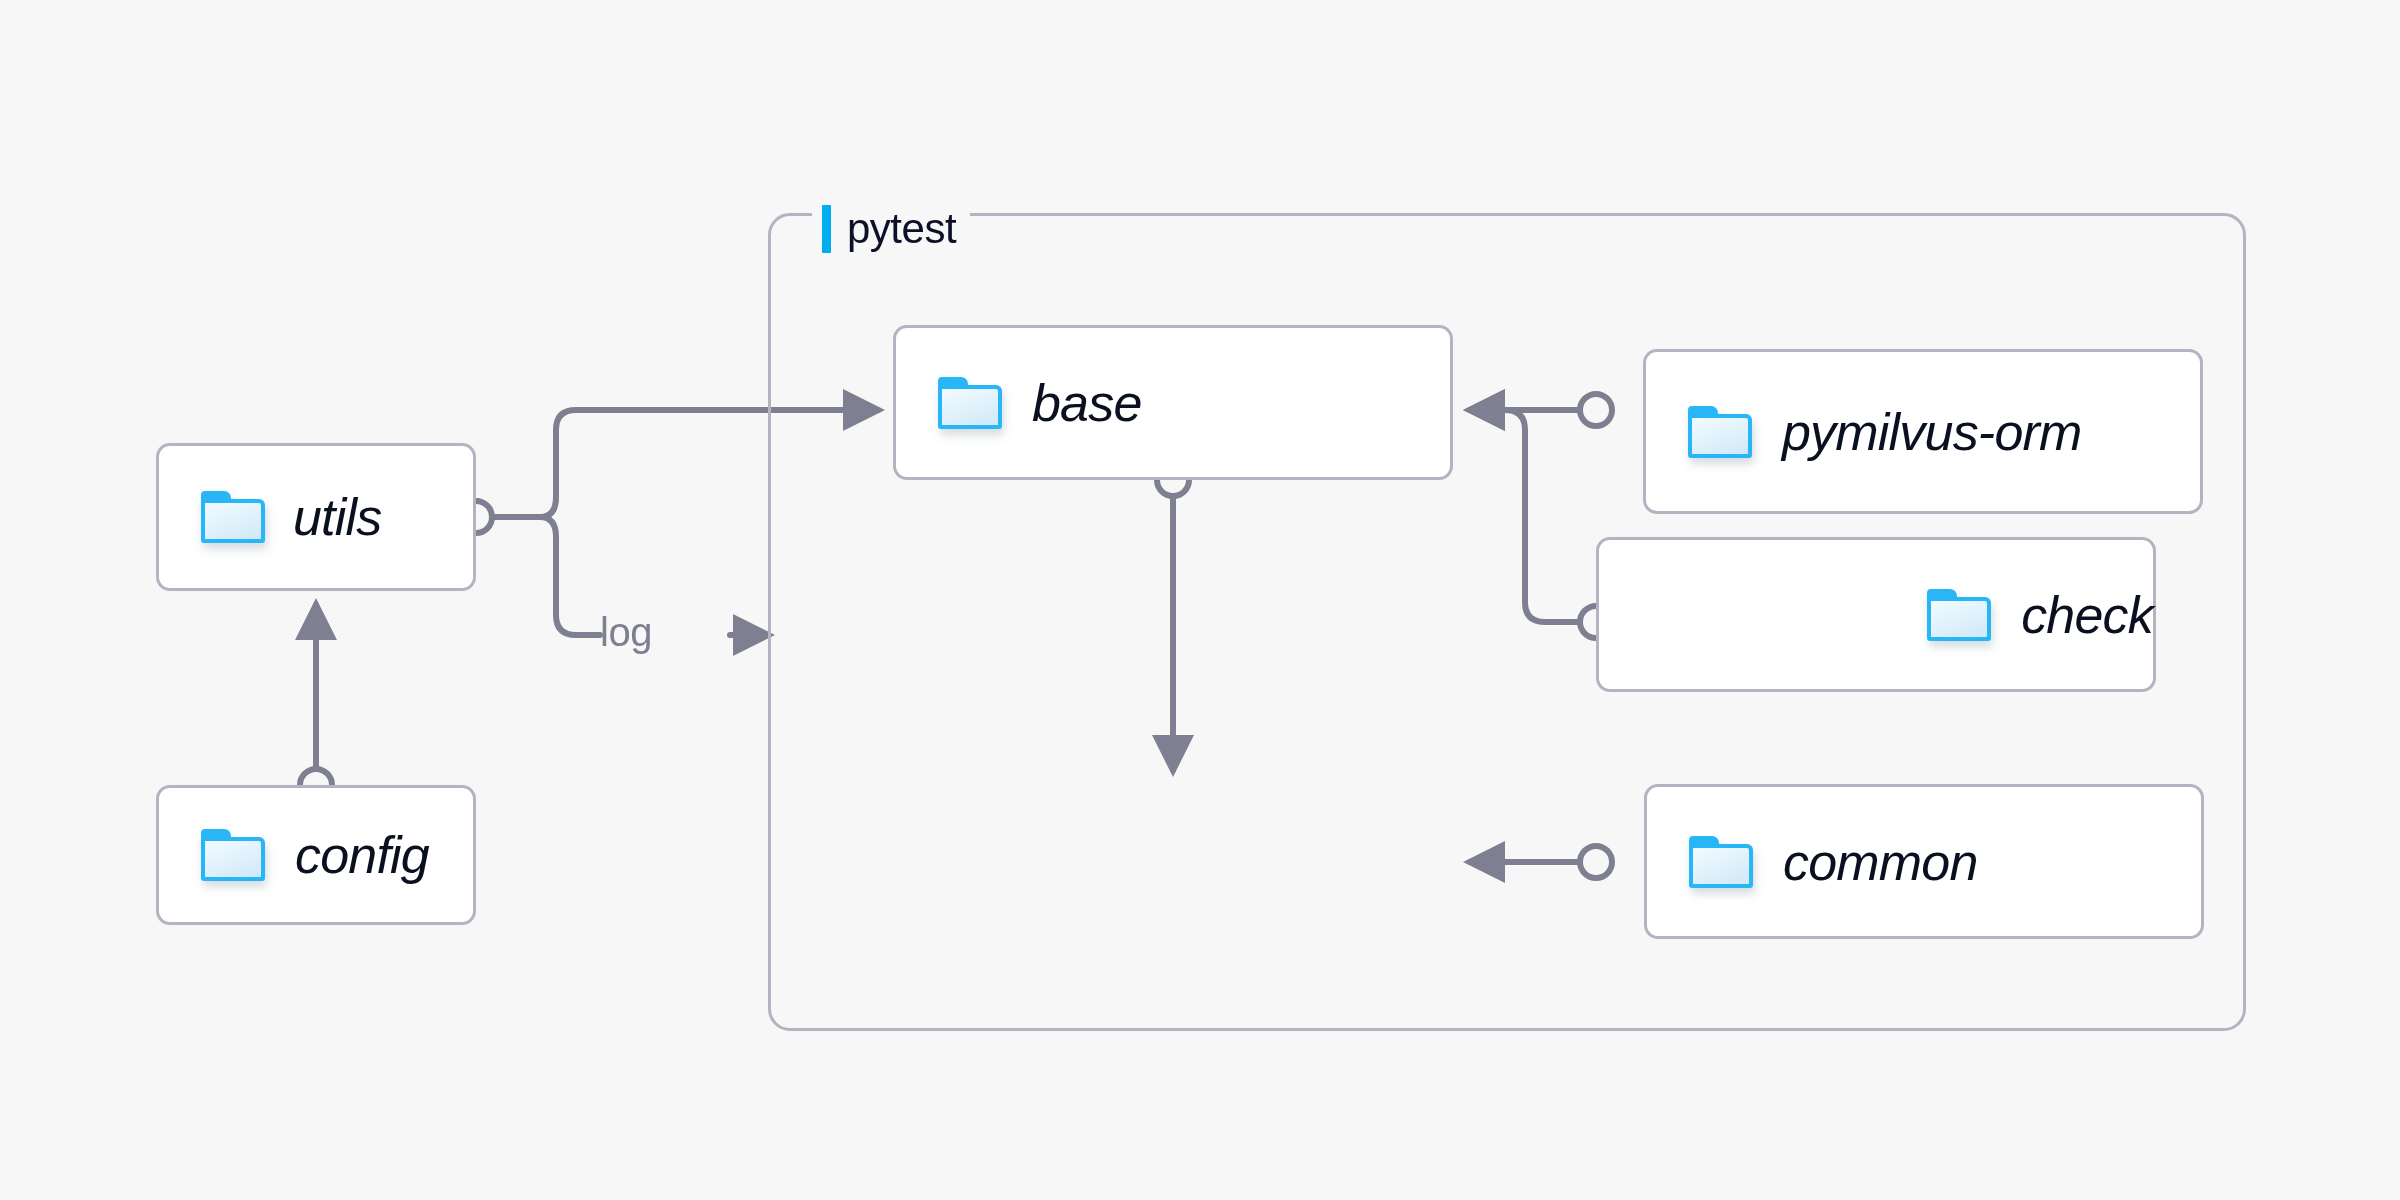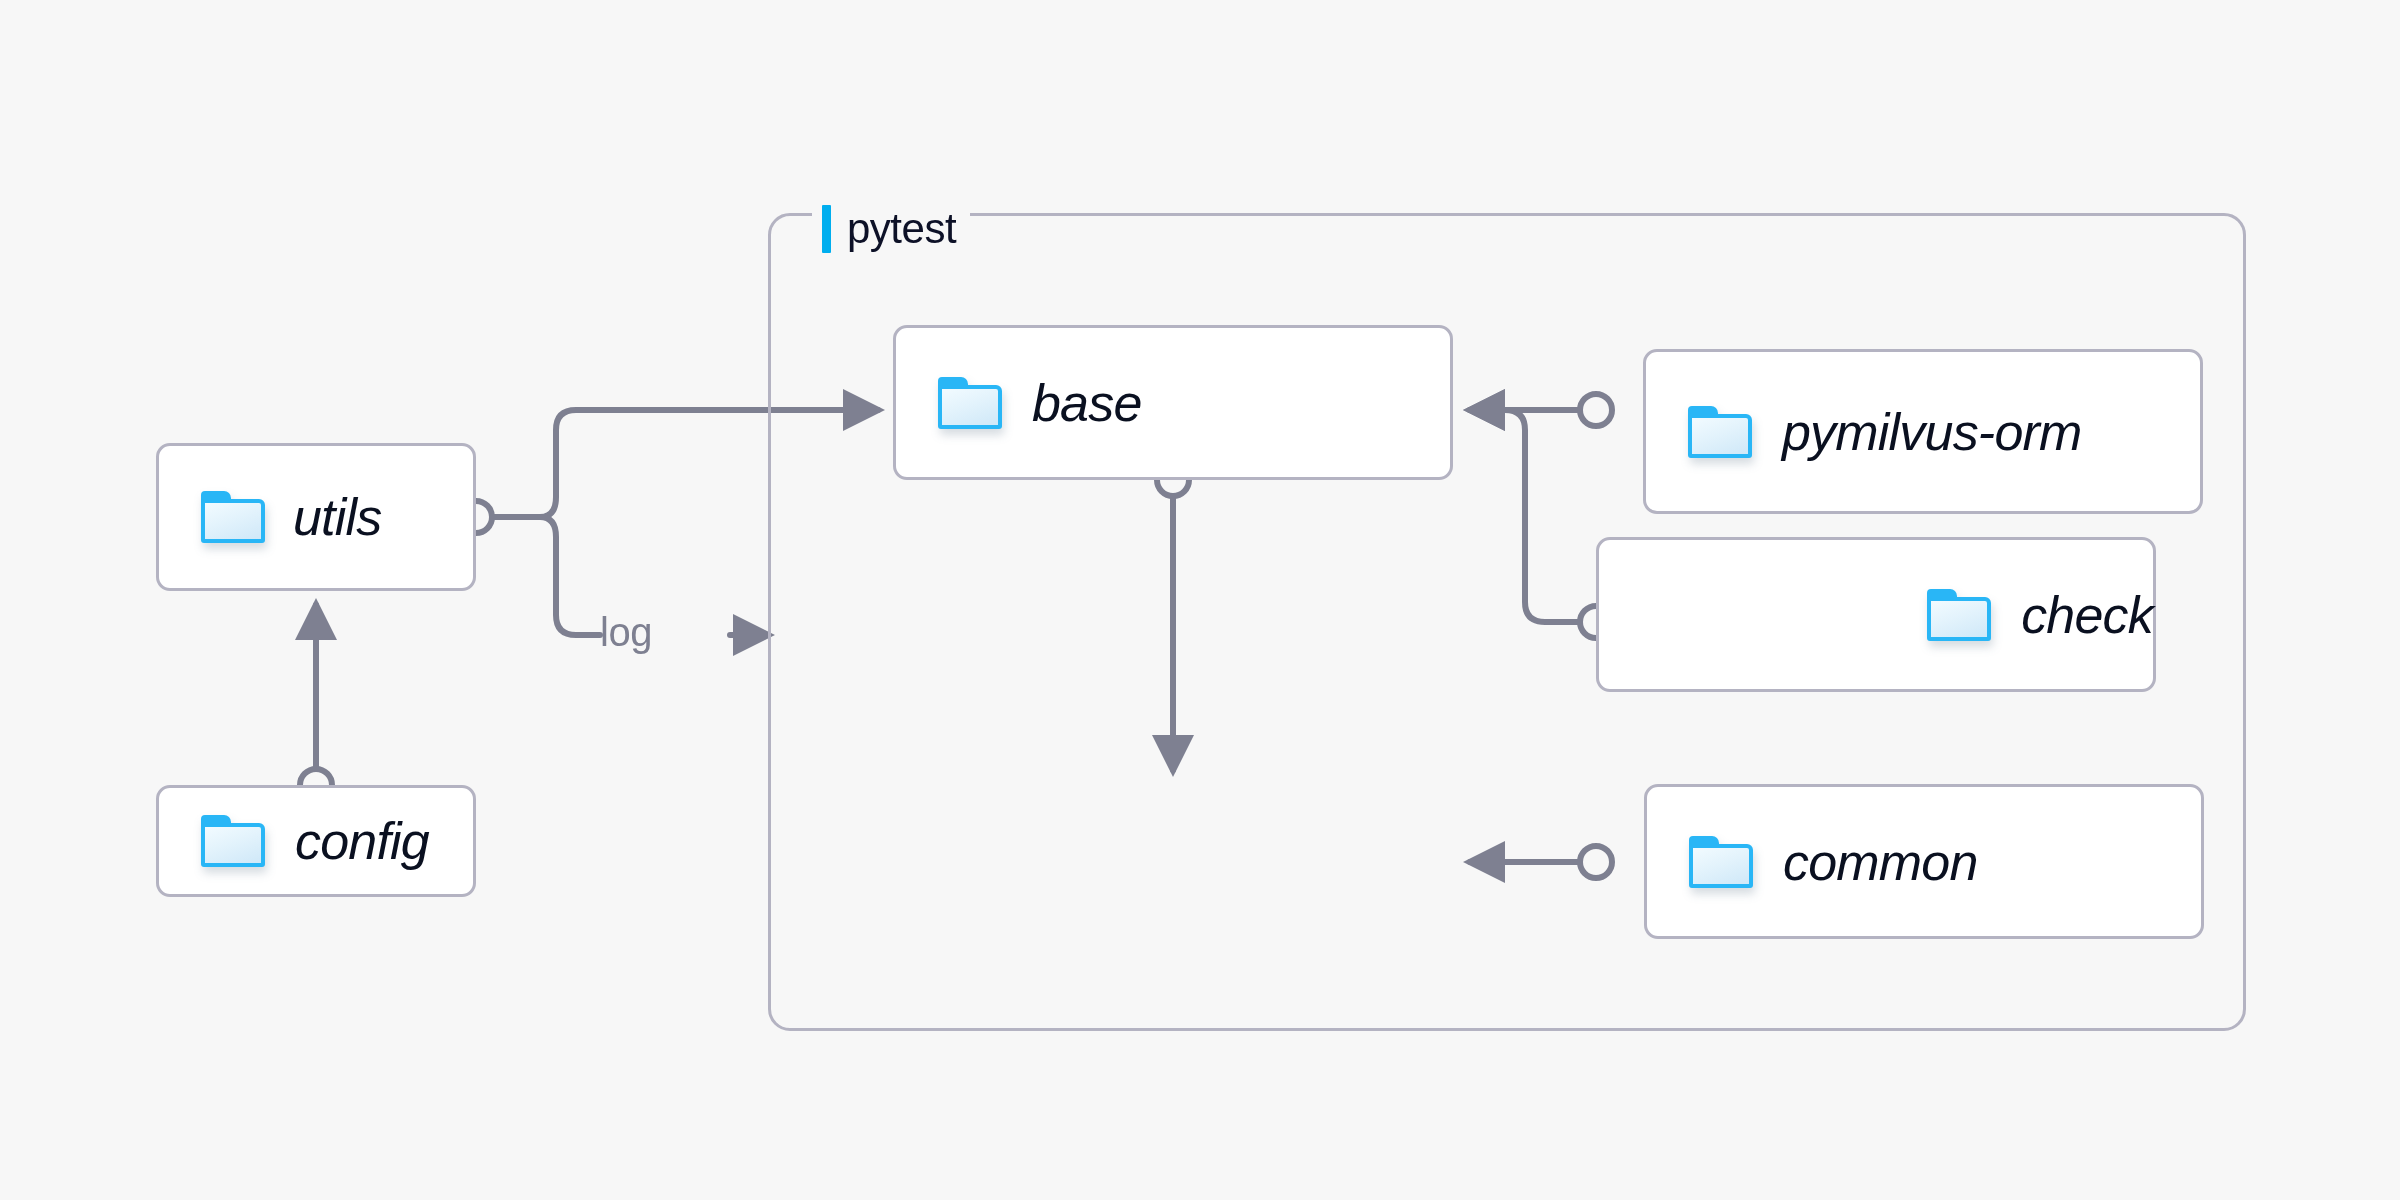--- a/index.html
+++ b/index.html
@@ -150,21 +150,21 @@
   </div>
 
   <div class="node" style="left:156px; top:443px; width:320px; height:148px;gap:28px;">
     <span class="folder">
       <span class="tab"></span>
         <span class="body"></span>
     </span>
     <span class="label">utils</span>
   </div>
 
-  <div class="node" style="left:156px; top:785px; width:320px; height:112px;">
+  <div class="node" style="left:156px; top:785px; width:320px; height:140px;">
     <span class="folder">
       <span class="tab"></span>
         <span class="body"></span>
     </span>
     <span class="label">config</span>
   </div>
 
   <div class="node" style="left:893px; top:325px; width:560px; height:155px;">
     <span class="folder">
       <span class="tab"></span>

